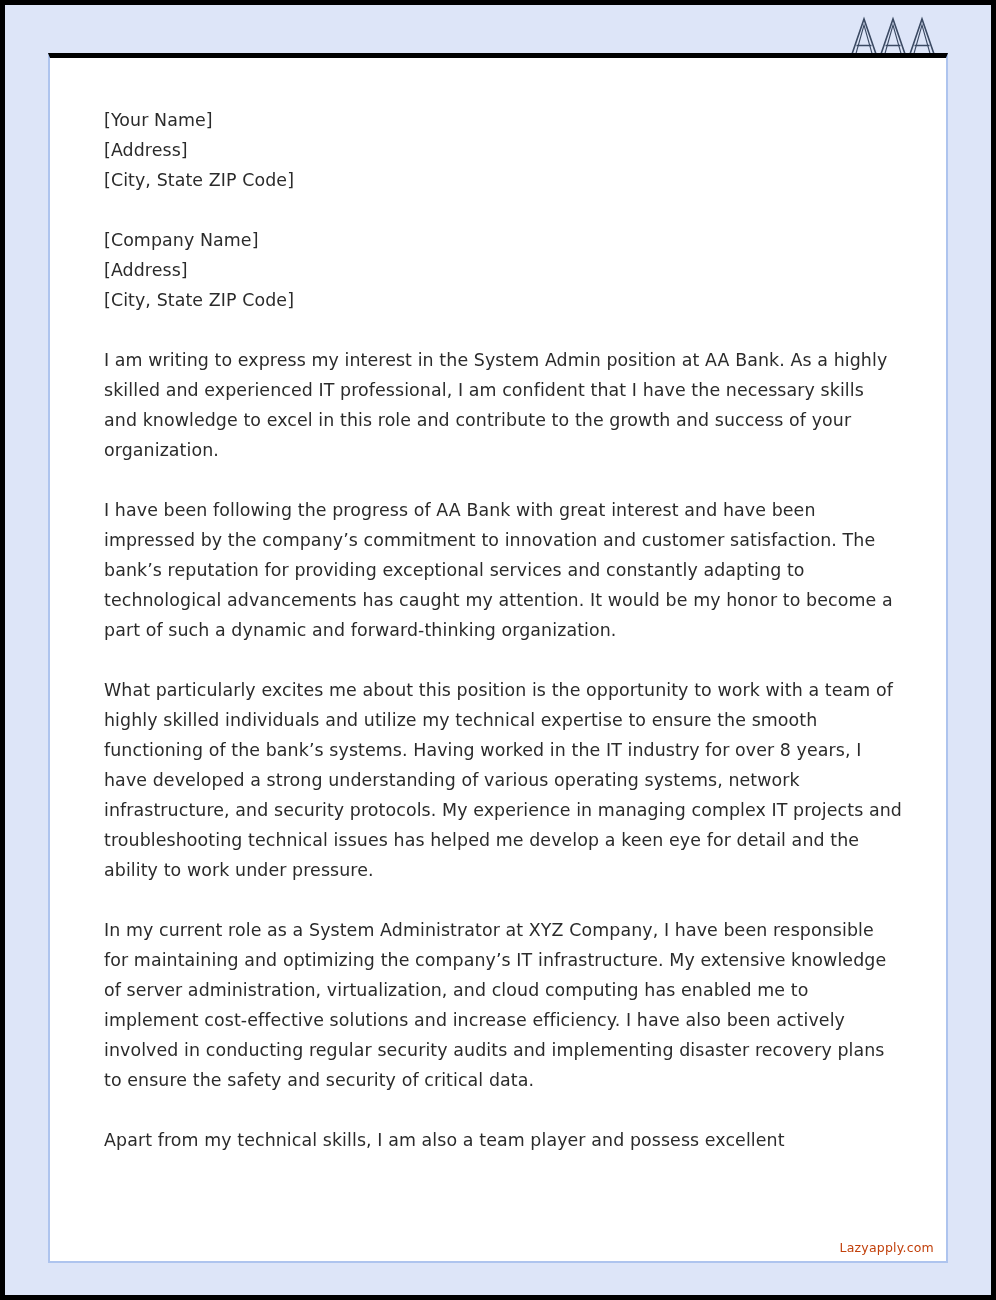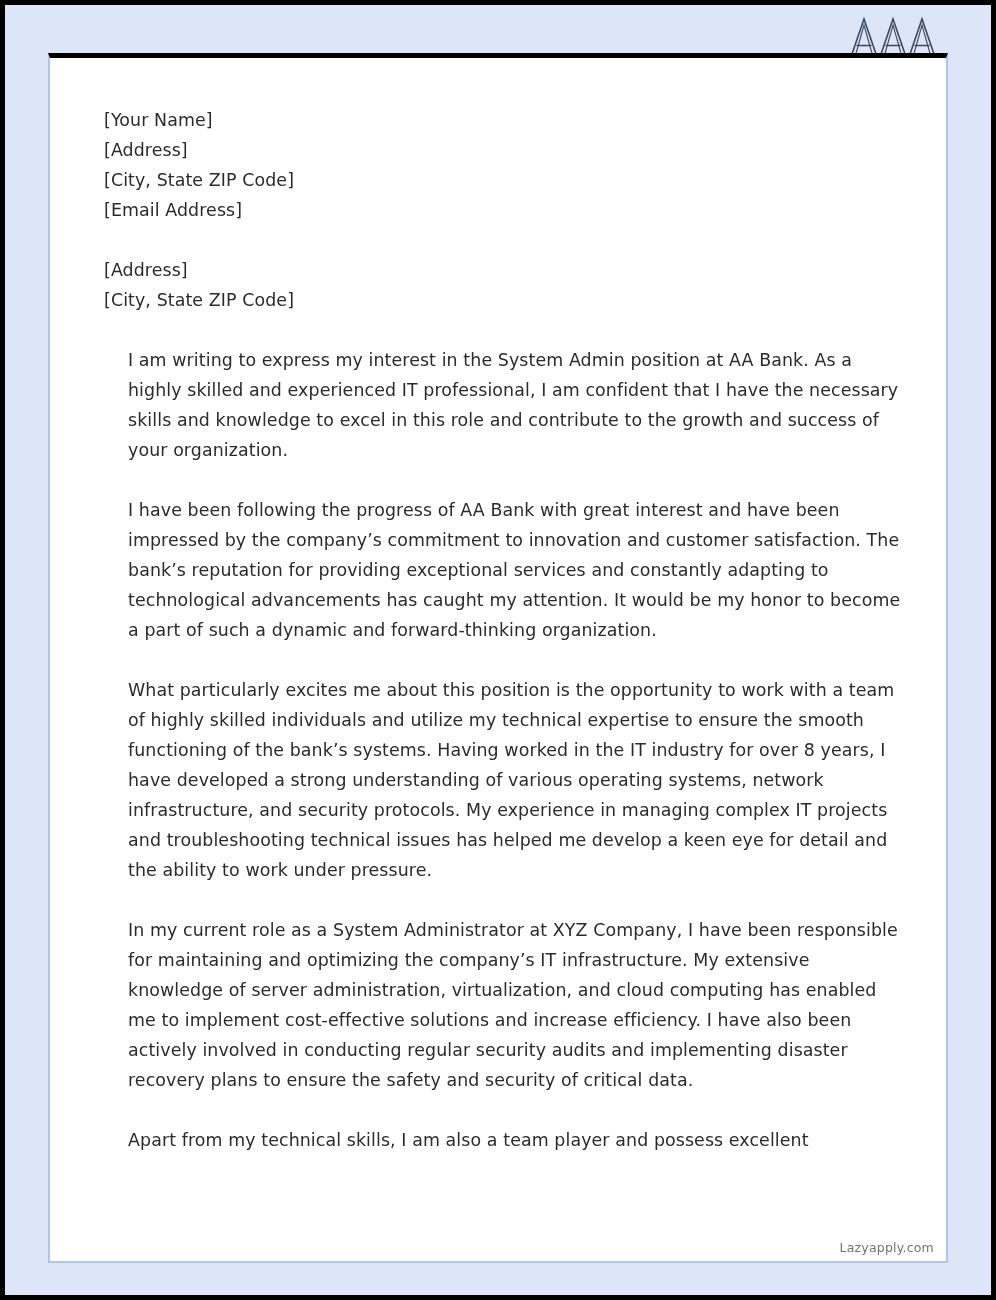--- a/index.html
+++ b/index.html
@@ -72,33 +72,32 @@
     white-space: normal;
   }
   .block.addr {
     margin-bottom: 30px;
   }
   .block .ln {
     display: block;
   }
   .block.para {
     text-align: left;
-    margin-left: 24px;
   }
   .block.last {
     margin-bottom: 0;
   }
 
   
   .watermark {
     position: absolute;
     right: 8px;
     bottom: 4px;
     font-size: 12.5px;
-    color: #737373;
+    color: #c2410c;
     background: #ffffff;
     padding: 1px 4px;
     line-height: 16px;
     letter-spacing: 0.2px;
   }
 </style>
 </head>
 <body>
 
 <div class="canvas">
@@ -120,24 +119,24 @@
   </div>
 
   <div class="page">
 
     <div class="letter">
 
       <div class="block addr">
         <span class="ln">[Your Name]</span>
         <span class="ln">[Address]</span>
         <span class="ln">[City, State ZIP Code]</span>
-        <span class="ln">[Email Address]</span>
       </div>
 
       <div class="block addr">
+        <span class="ln">[Company Name]</span>
         <span class="ln">[Address]</span>
         <span class="ln">[City, State ZIP Code]</span>
       </div>
 
 
       <div class="block para">I am writing to express my interest in the System Admin position at AA Bank. As a highly skilled and experienced IT professional, I am confident that I have the necessary skills and knowledge to excel in this role and contribute to the growth and success of your organization.</div>
       <div class="block para">I have been following the progress of AA Bank with great interest and have been impressed by the company’s commitment to innovation and customer satisfaction. The bank’s reputation for providing exceptional services and constantly adapting to technological advancements has caught my attention. It would be my honor to become a part of such a dynamic and forward-thinking organization.</div>
       <div class="block para">What particularly excites me about this position is the opportunity to work with a team of highly skilled individuals and utilize my technical expertise to ensure the smooth functioning of the bank’s systems. Having worked in the IT industry for over 8 years, I have developed a strong understanding of various operating systems, network infrastructure, and security protocols. My experience in managing complex IT projects and troubleshooting technical issues has helped me develop a keen eye for detail and the ability to work under pressure.</div>
       <div class="block para">In my current role as a System Administrator at XYZ Company, I have been responsible for maintaining and optimizing the company’s IT infrastructure. My extensive knowledge of server administration, virtualization, and cloud computing has enabled me to implement cost-effective solutions and increase efficiency. I have also been actively involved in conducting regular security audits and implementing disaster recovery plans to ensure the safety and security of critical data.</div>
       <div class="block para last">Apart from my technical skills, I am also a team player and possess excellent</div>

